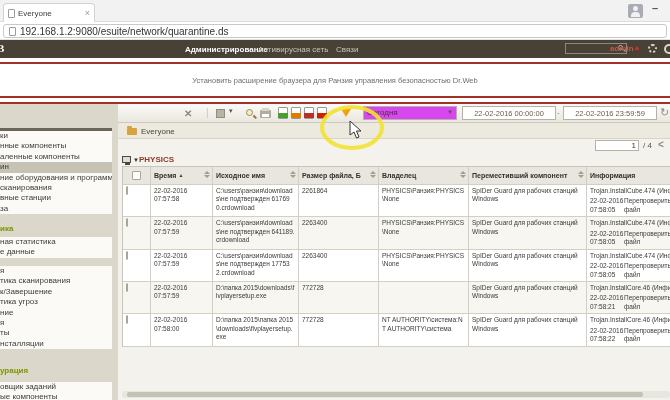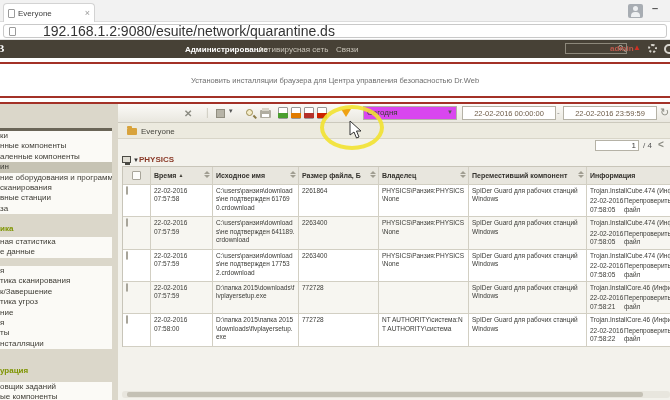--- a/index.html
+++ b/index.html
@@ -12,21 +12,21 @@
   #tab { left:3px; top:3px; width:92px; height:19px; background:#fff; border:1px solid #d3d3d3; border-bottom:none; border-radius:4px 4px 0 0; display:flex; align-items:center; padding:0 4px; gap:3px; }
   .doc-ic { width:7px; height:9px; background:#fff; border:1px solid #9b9b9b; border-radius:1px; }
   #tab-title { font-size:8px; color:#3c3c3c; flex:1; overflow:hidden; white-space:nowrap; }
   #tab-close { font-size:9px; color:#9a9a9a; cursor:default; }
   #profile-ic { left:628px; top:4px; width:15px; height:14px; background:#a8adb3; border-radius:2px; }
   #profile-ic:before { content:""; position:absolute; left:4.5px; top:2px; width:5px; height:5px; border-radius:50%; background:#eef0f2; }
   #profile-ic:after { content:""; position:absolute; left:2.5px; top:8px; width:9px; height:5px; border-radius:4px 4px 0 0; background:#eef0f2; }
   #min-btn { left:652px; top:2px; font-size:11px; color:#555; font-weight:bold; }
   #addrbar { left:0; top:22px; width:670px; height:18px; background:#fff; border-bottom:1px solid #e3e3e3; }
   #url-field { left:3px; top:24px; width:664px; height:14px; background:#fff; border:1px solid #c9c9c9; border-radius:3px; display:flex; align-items:center; gap:4px; padding:0 5px; }
-  #url-text { font-size:14px; color:#333; white-space:nowrap;margin-left:23px; }
+  #url-text { font-size:10px; color:#333; white-space:nowrap; }
 
   
   #darkbar { left:0; top:40px; width:670px; height:18px; background:#47422f; background:#474136; display:flex; align-items:center; }
   #logo-frag { position:absolute; left:-3px; top:42px; color:#fff; font-weight:bold; font-size:11px; font-family:"Liberation Serif", serif; }
   .menu-item { position:absolute; top:45px; font-size:8px; color:#c9c5ba; white-space:nowrap; }
   .menu-item.active { color:#fff; font-weight:bold; }
   #menu-admin { left:185px; } #menu-net { left:258px; } #menu-links { left:336px; }
   #topbar-search { left:565px; top:43px; width:62px; height:11px; background:transparent; border:1px solid #8d887b; }
   #search-ic { left:618px; top:45px; width:5px; height:5px; border:1px solid #b9b5aa; border-radius:50%; }
   #search-ic:after { content:""; position:absolute; left:4px; top:4px; width:3px; height:1px; background:#b9b5aa; transform:rotate(45deg); }
@@ -141,21 +141,21 @@
 <div class="abs menu-item" id="menu-links">Связи</div>
 <input class="abs" id="topbar-search" style="">
 <div class="abs" id="search-ic"></div>
 <div class="abs" id="admin-name">admin</div>
 <div class="abs" id="alert-ic">▲</div>
 <div class="abs" id="gear-ic"></div>
 <div class="abs" id="power-ic"></div>
 
 <div class="abs redline" style="top:62px"></div>
 <div class="abs" id="banner">
-  <span id="banner-text">Установить инсталляции браузера для Центра управления безопасностью Dr.Web</span>
+  <span id="banner-text">Установить расширение браузера для Ранзия управления безопасностью Dr.Web</span>
 </div>
 <div class="abs redline" style="top:96px"></div>
 <div class="abs redline" style="top:102px"></div>
 
 <div class="abs" id="content-bg"></div>
 
 <div class="abs" id="sidebar">
   <div class="sb-dark-header" style="top:24px">ые объекты</div>
   <div class="sb-panel" style="top:27px">
     <div class="sb-item">ки</div>

